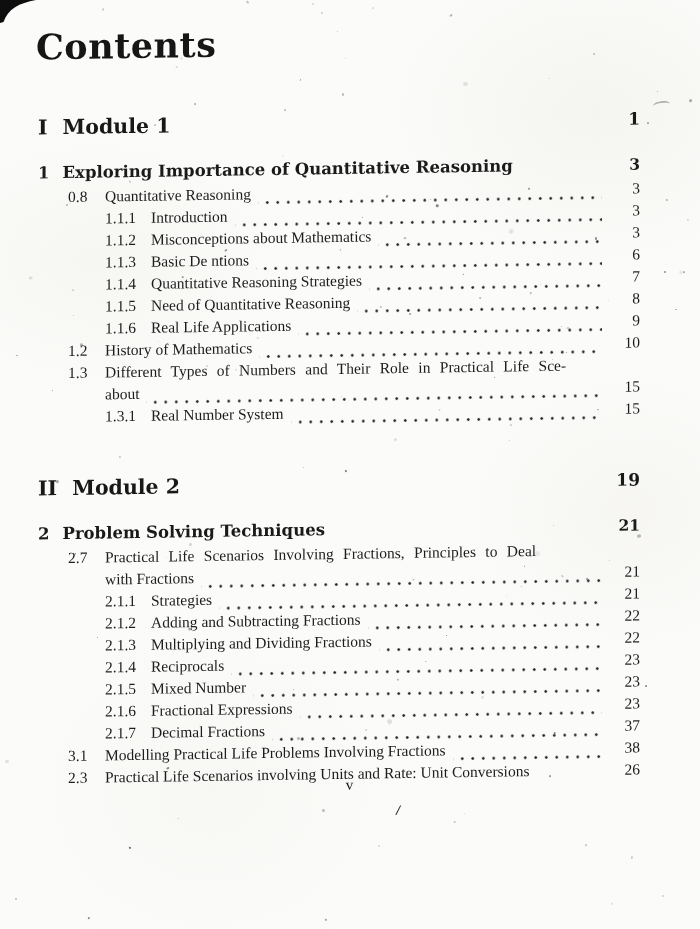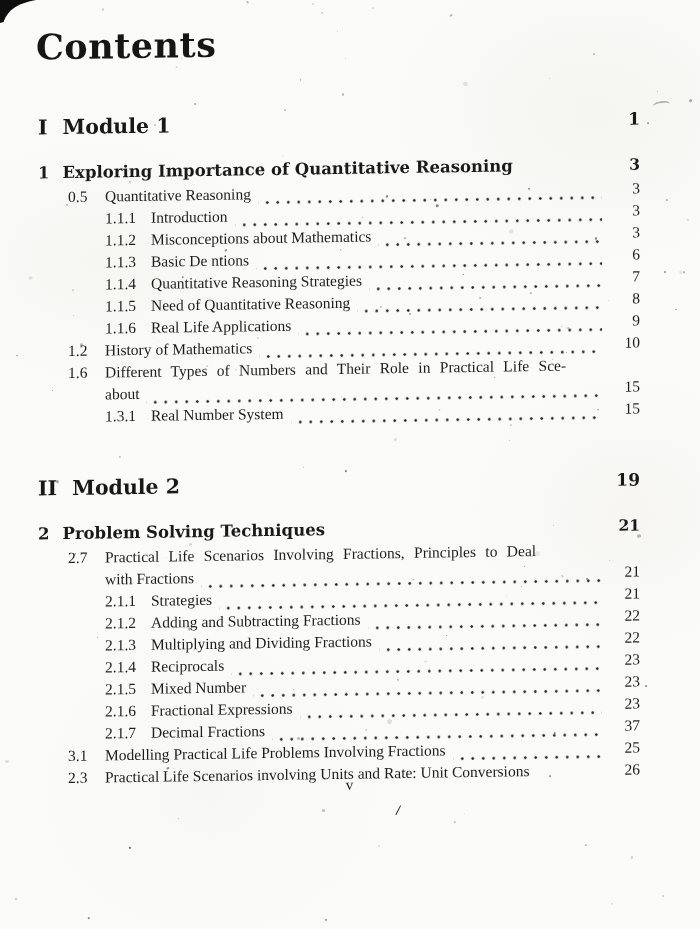--- a/index.html
+++ b/index.html
@@ -217,21 +217,21 @@
         <div class="entry chapter">
           <span class="lbl">1</span>
           <span class="mid">
             <span class="line">
               <span class="txt">Exploring Importance of Quantitative Reasoning</span>
             </span>
           </span>
           <span class="pg">3</span>
         </div>
         <div class="entry section">
-          <span class="lbl">0.5</span>
+          <span class="lbl">0.8</span>
           <span class="mid">
             <span class="line">
               <span class="txt">Quantitative Reasoning</span>
               <span class="leader"></span>
             </span>
           </span>
           <span class="pg">3</span>
         </div>
         <div class="entry subsection">
           <span class="lbl">1.1.1</span>
@@ -297,21 +297,21 @@
           <span class="lbl">1.2</span>
           <span class="mid">
             <span class="line">
               <span class="txt">History of Mathematics</span>
               <span class="leader"></span>
             </span>
           </span>
           <span class="pg">10</span>
         </div>
         <div class="entry section">
-          <span class="lbl">1.6</span>
+          <span class="lbl">1.3</span>
           <span class="mid">
             <span class="line justified">
               <span class="txt">Different Types of Numbers and Their Role in Practical Life Sce-</span>
             </span>
             <span class="line">
               <span class="txt">about</span>
               <span class="leader"></span>
             </span>
           </span>
           <span class="pg">15</span>
@@ -428,21 +428,21 @@
           <span class="pg">37</span>
         </div>
         <div class="entry section">
           <span class="lbl">3.1</span>
           <span class="mid">
             <span class="line">
               <span class="txt">Modelling Practical Life Problems Involving Fractions</span>
               <span class="leader"></span>
             </span>
           </span>
-          <span class="pg">25</span>
+          <span class="pg">38</span>
         </div>
         <div class="entry section">
           <span class="lbl">2.3</span>
           <span class="mid">
             <span class="line">
               <span class="txt">Practical Life Scenarios involving Units and Rate: Unit Conversions</span>
             </span>
           </span>
           <span class="pg">26</span>
         </div>

